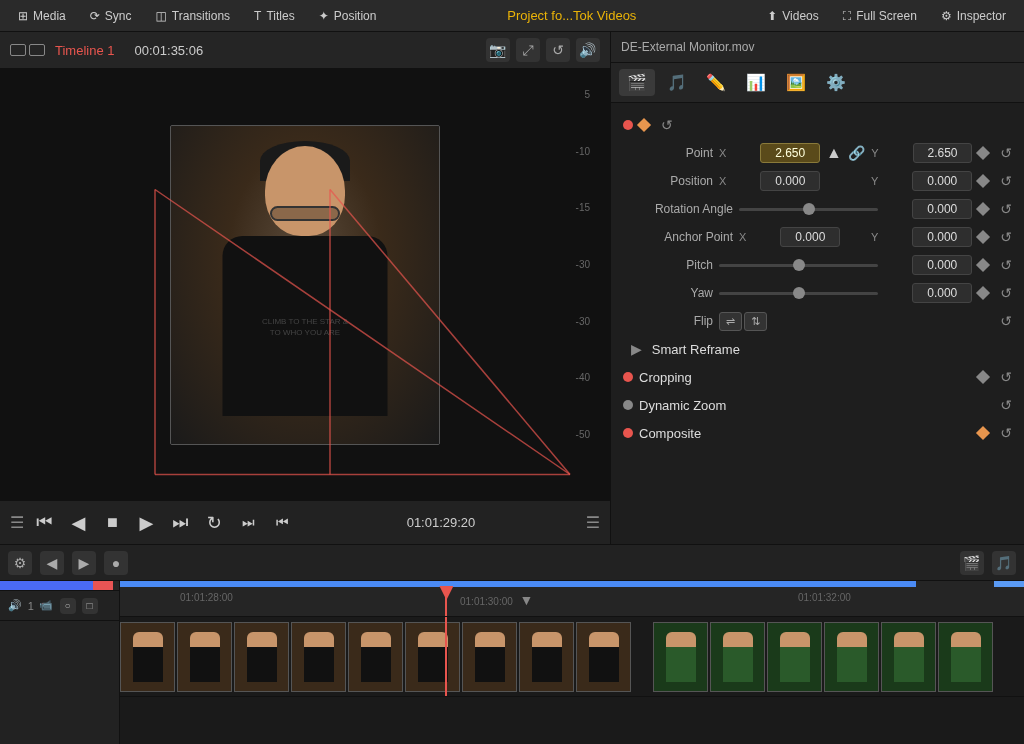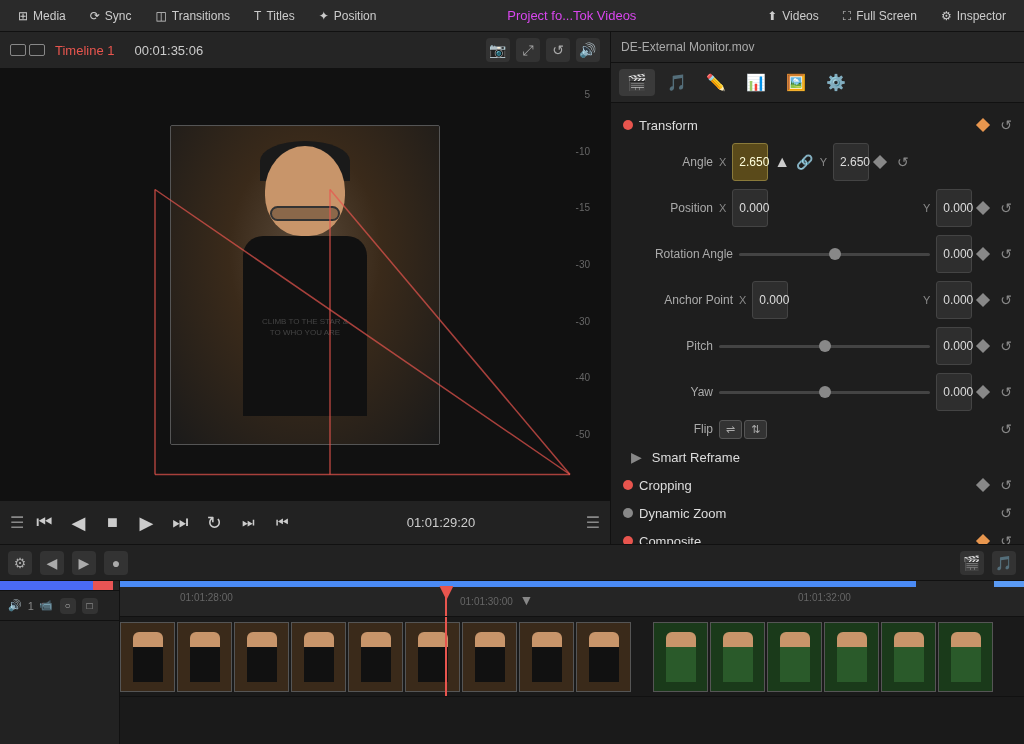--- a/index.html
+++ b/index.html
@@ -21,21 +21,21 @@
       border-radius: 4px;
       cursor: pointer;
       display: flex;
       align-items: center;
       gap: 5px;
       font-size: 12px;
     }
     .menu-title {
       flex: 1;
       text-align: center;
-      color: #d946ef;
+      color: #eab308;
       font-size: 13px;
     }
     .menu-right {
       display: flex;
       align-items: center;
       gap: 4px;
     }
 
     
     .main-area {
@@ -136,21 +136,21 @@
       height: 15px;
       border: 2px solid #333;
       border-radius: 8px;
       background: rgba(0,0,0,0.3);
     }
     .person-body {
       position: absolute;
       top: 110px;
       left: 50%;
       transform: translateX(-50%);
-      width: 124px;
+      width: 165px;
       height: 180px;
       background: #111;
       border-radius: 20px 20px 0 0;
     }
 
     
     .red-lines {
       position: absolute;
       top: 0; left: 0;
       width: 100%; height: 100%;
@@ -271,23 +271,24 @@
       min-height: 28px;
     }
     .prop-label { color: #aaa; font-size: 12px; flex: 0 0 90px; text-align: right; }
     .prop-label-wide { flex: 0 0 110px; }
     .prop-value {
       background: #2e2e2e;
       border: 1px solid #444;
       border-radius: 3px;
       color: #ddd;
       font-size: 12px;
-      padding: 11px 6px;
-      width: 36px;
+      padding: 2px 6px;
+      width: 60px;
       text-align: center;
+      margin-left: 28px;
     }
     .prop-value.highlighted {
       background: #5a4a1a;
       border-color: #8a7a3a;
       color: #ffd;
     }
     .prop-x-label { color: #888; font-size: 11px; }
     .prop-slider {
       flex: 1;
       height: 3px;
@@ -603,27 +604,26 @@
       <div class="insp-tab">📊</div>
       <div class="insp-tab">🖼️</div>
       <div class="insp-tab">⚙️</div>
     </div>
 
     <div class="inspector-content">
 
       <div>
         <div class="section-header">
           <div class="section-dot"></div>
-          <span class="section-label">Transform</span>
           <div class="section-diamond accent"></div>
           <span class="reset-btn">↺</span>
         </div>
 
         <div class="property-row">
-          <span class="prop-label">Angle</span>
+          <span class="prop-label">Point</span>
           <span class="prop-x-label">X</span>
           <div class="prop-value highlighted">2.650</div>
           <span style="font-size:16px;color:#ccc;cursor:pointer">▲</span>
           <span class="link-icon">🔗</span>
           <span class="prop-x-label">Y</span>
           <div class="prop-value">2.650</div>
           <div class="section-diamond"></div>
           <span class="reset-btn">↺</span>
         </div>
 

